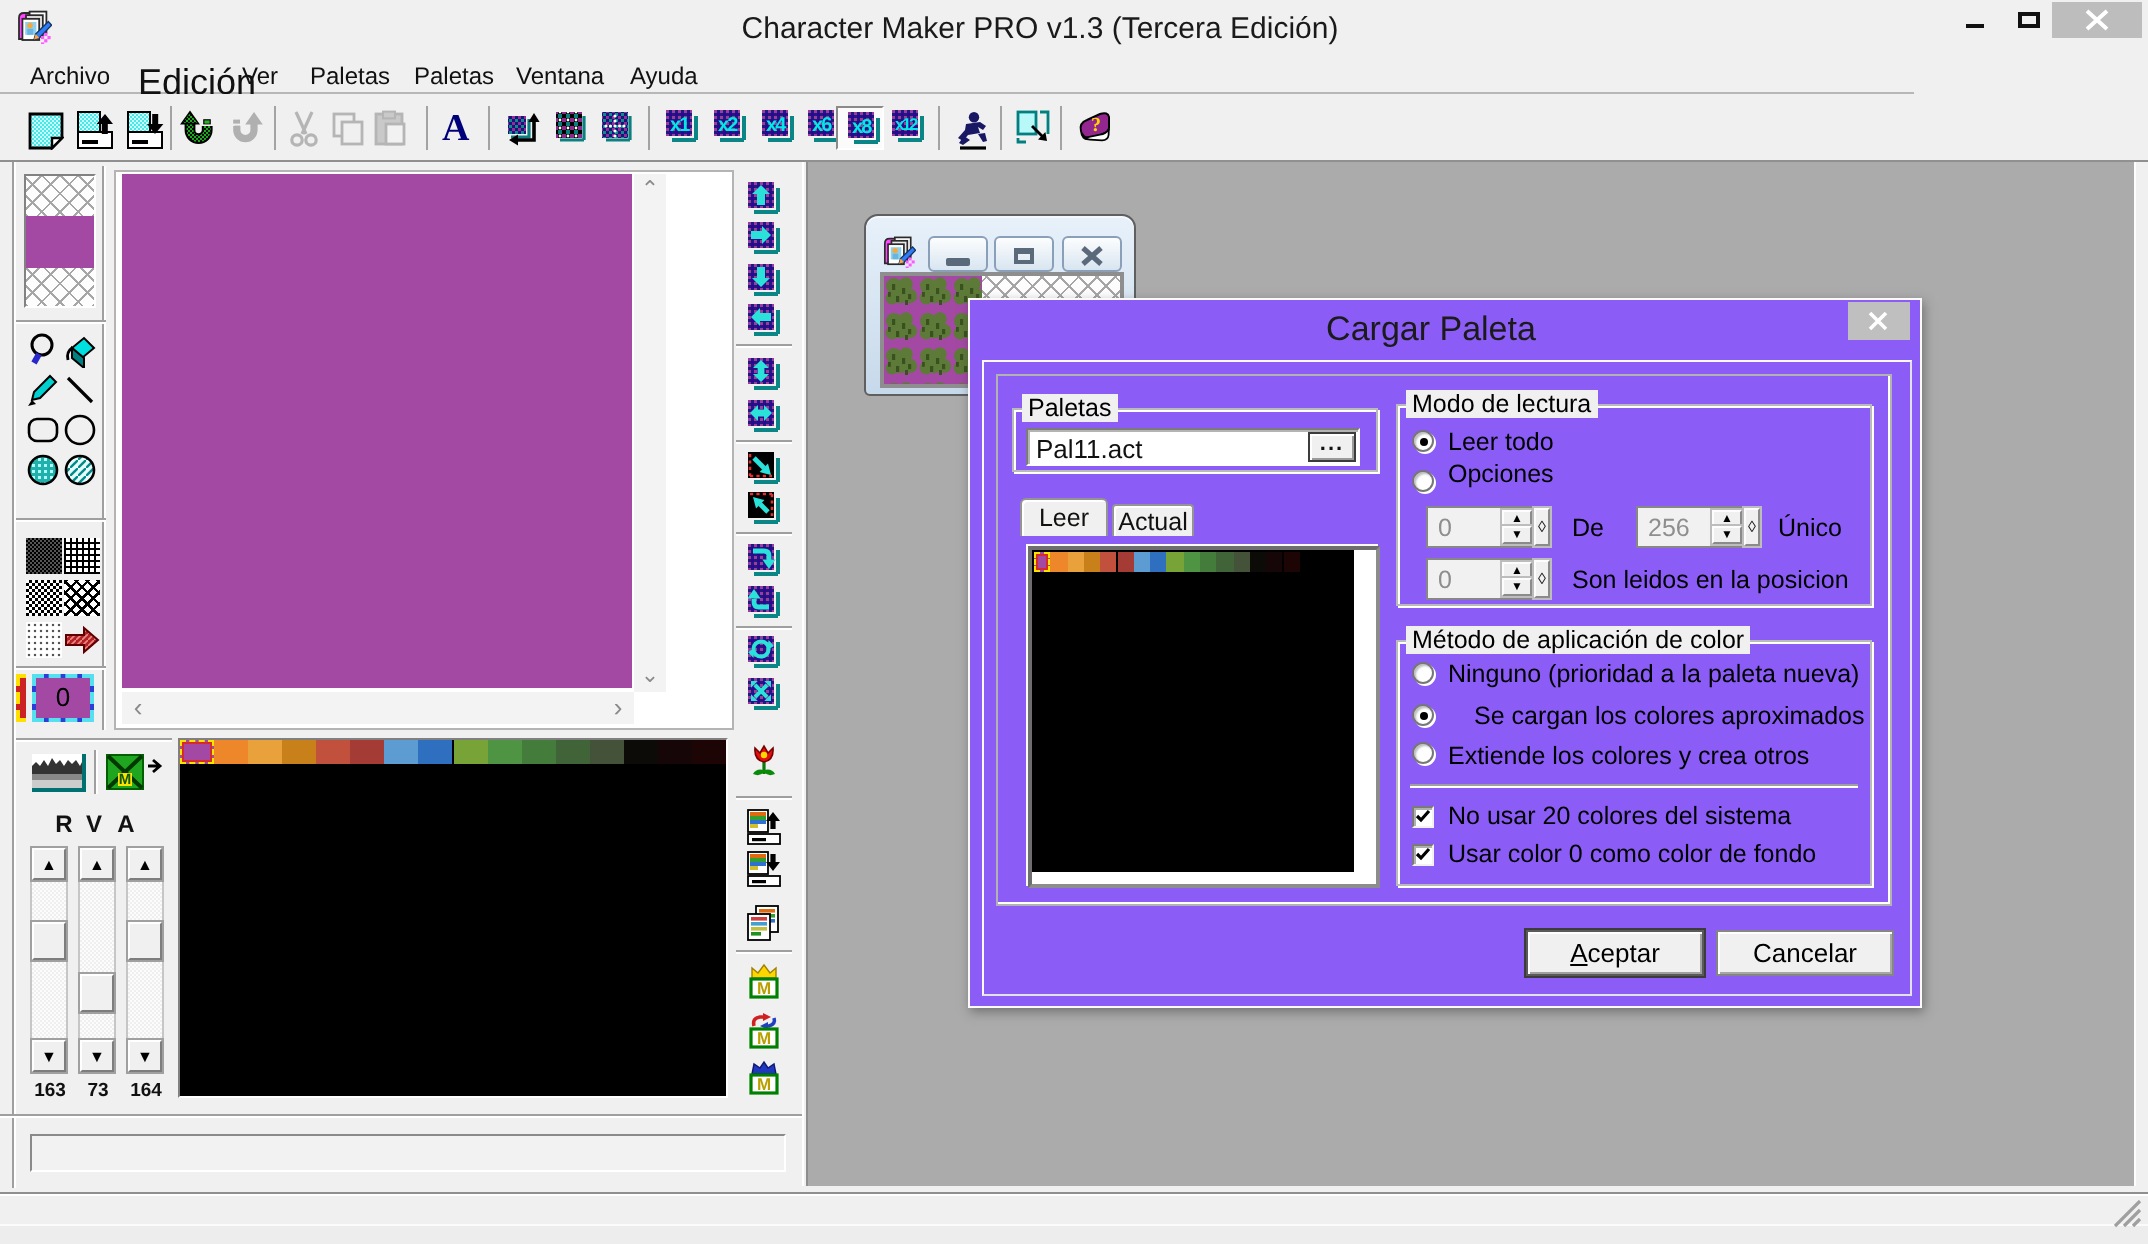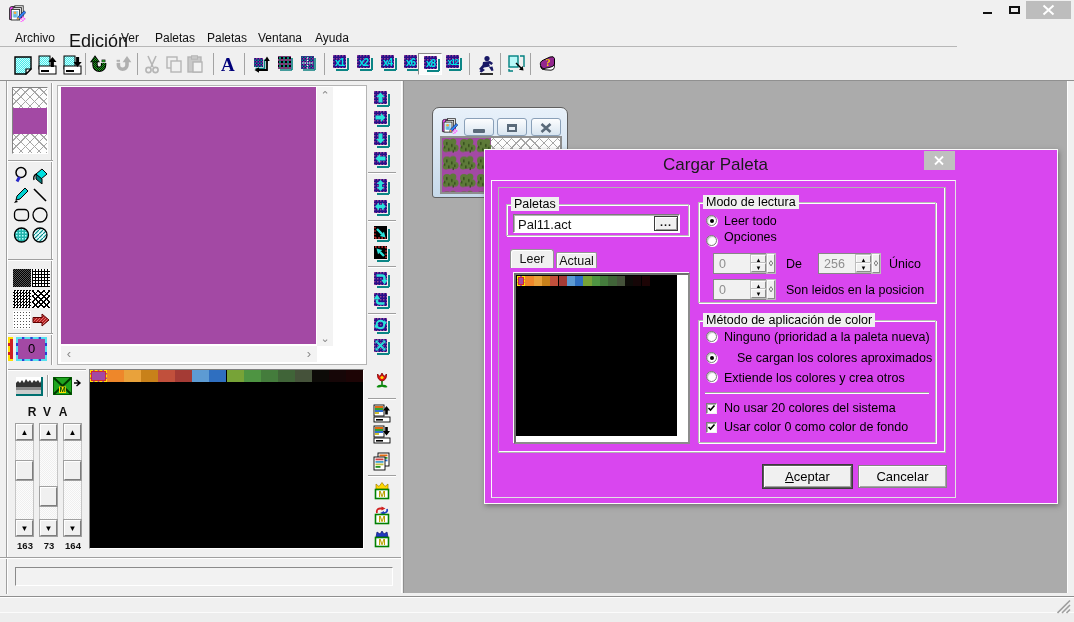--- a/index.html
+++ b/index.html
@@ -47,20 +47,21 @@
     <path d="M9.8 13 l1.9 2 -2.7 0.8 z" fill="#ffa638"></path>
     <g fill="#ff5aff">
           <rect x="12.5" y="14" width="1.6" height="1.6"></rect>
           <rect x="15.7" y="14" width="1.6" height="1.6"></rect>
           <rect x="14.1" y="15.6" width="1.6" height="1.6"></rect>
           <rect x="12.5" y="17.2" width="1.6" height="0.8"></rect>
           <rect x="14.1" y="12.4" width="1.6" height="1.6"></rect>
         </g>
   </svg>
     </div>
+  <div class="ab" style="left:0;top:6px;width:1040px;text-align:center;font-size:15px;color:#1a1a1a">Character Maker PRO v1.3 (Tercera Edición)</div>
 
   <div class="ab" style="left:983px;top:12px;width:9px;height:2px;background:#111"></div>
 
   <div class="ab" style="left:1009px;top:6px;width:11px;height:8px;border:2px solid #111"></div>
 
   <div class="ab" style="left:1026px;top:1px;width:45px;height:18px;background:#bdbdbd">
     <svg width="45" height="18">
         <path d="M17.5 4.5 L27.5 13.5 M27.5 4.5 L17.5 13.5" stroke="#fff" stroke-width="2"></path>
       </svg>
   </div>
@@ -608,21 +609,21 @@
       </svg>
     </div>
   <div class="ab" style="left:7px;top:28px;width:122px;height:58px;border:2px solid #8e8e8e;background:#fff">
     <svg class="ab" style="left:0;top:0" width="49" height="54">
         <rect width="49" height="54" fill="url(#tree)"></rect>
       </svg>
     <div class="ab xhatch" style="left:49px;top:0;width:69px;height:54px"></div>
   </div>
 </div>
 
-<div class="ab" id="dialog" style="left:484px;top:149px;width:574px;height:355px;background:#d946ef;border:1px solid #fbfbfb;box-shadow:1px 2px 5px rgba(60,60,60,.5)">
+<div class="ab" id="dialog" style="left:484px;top:149px;width:477px;height:355px;background:#8b5cf6;border:1px solid #fbfbfb;box-shadow:1px 2px 5px rgba(60,60,60,.5)">
   <div class="ab" style="left:0;top:5px;width:461px;text-align:center;font-size:17px;color:#1b1b1b">Cargar Paleta</div>
   <div class="ab" style="left:439px;top:1px;width:31px;height:19px;background:#bfbfbf">
     <svg width="31" height="19">
         <path d="M11 5.5 L19 13.5 M19 5.5 L11 13.5" stroke="#fff" stroke-width="1.8"></path>
       </svg>
   </div>
   <div class="ab" style="left:6px;top:30px;width:465px;height:318px;border:1px solid;border-color:#fafafa #e2e2e2 #e2e2e2 #fafafa"></div>
   <div class="ab" style="left:13px;top:37px;width:448px;height:266px;border:1px solid #b2b2b2;box-shadow:inset -1px -1px 0 #fff"></div>
 
   <div class="ab grp" style="left:21px;top:54px;width:183px;height:32px"></div>

